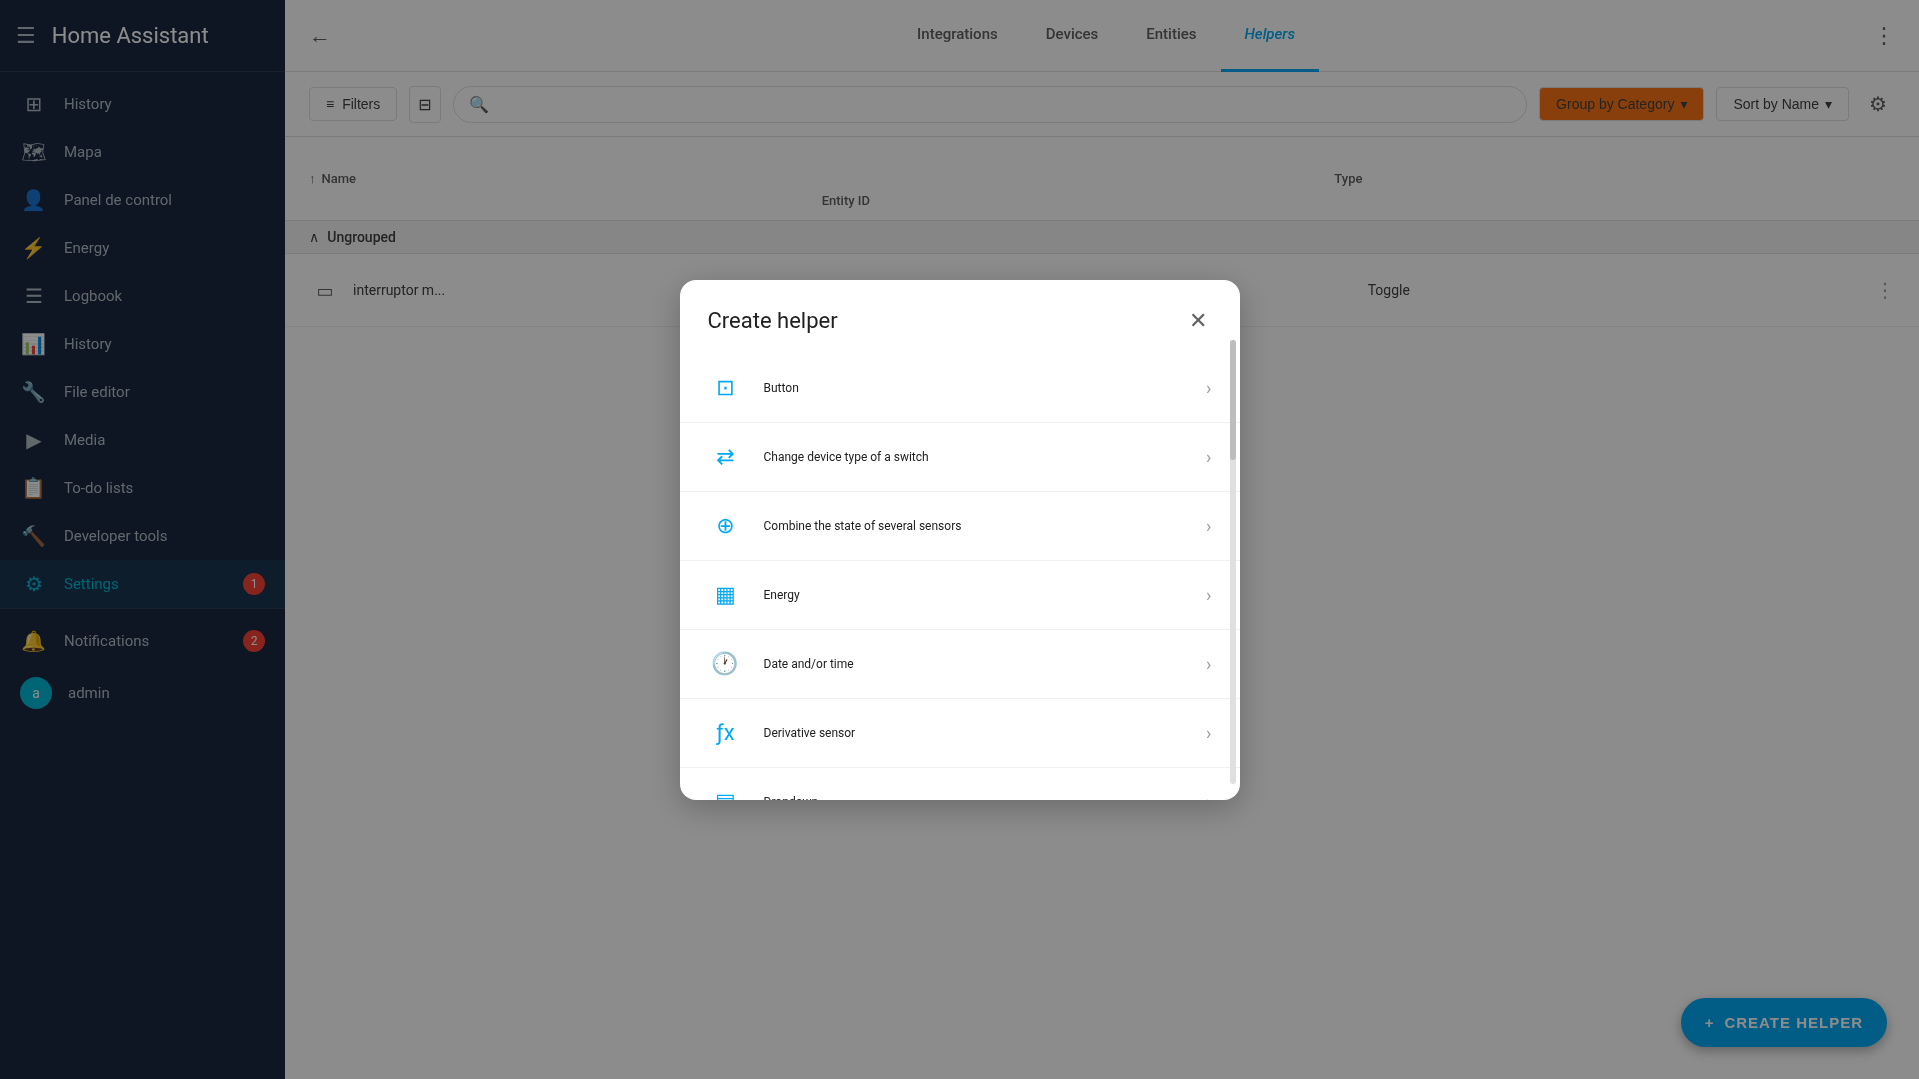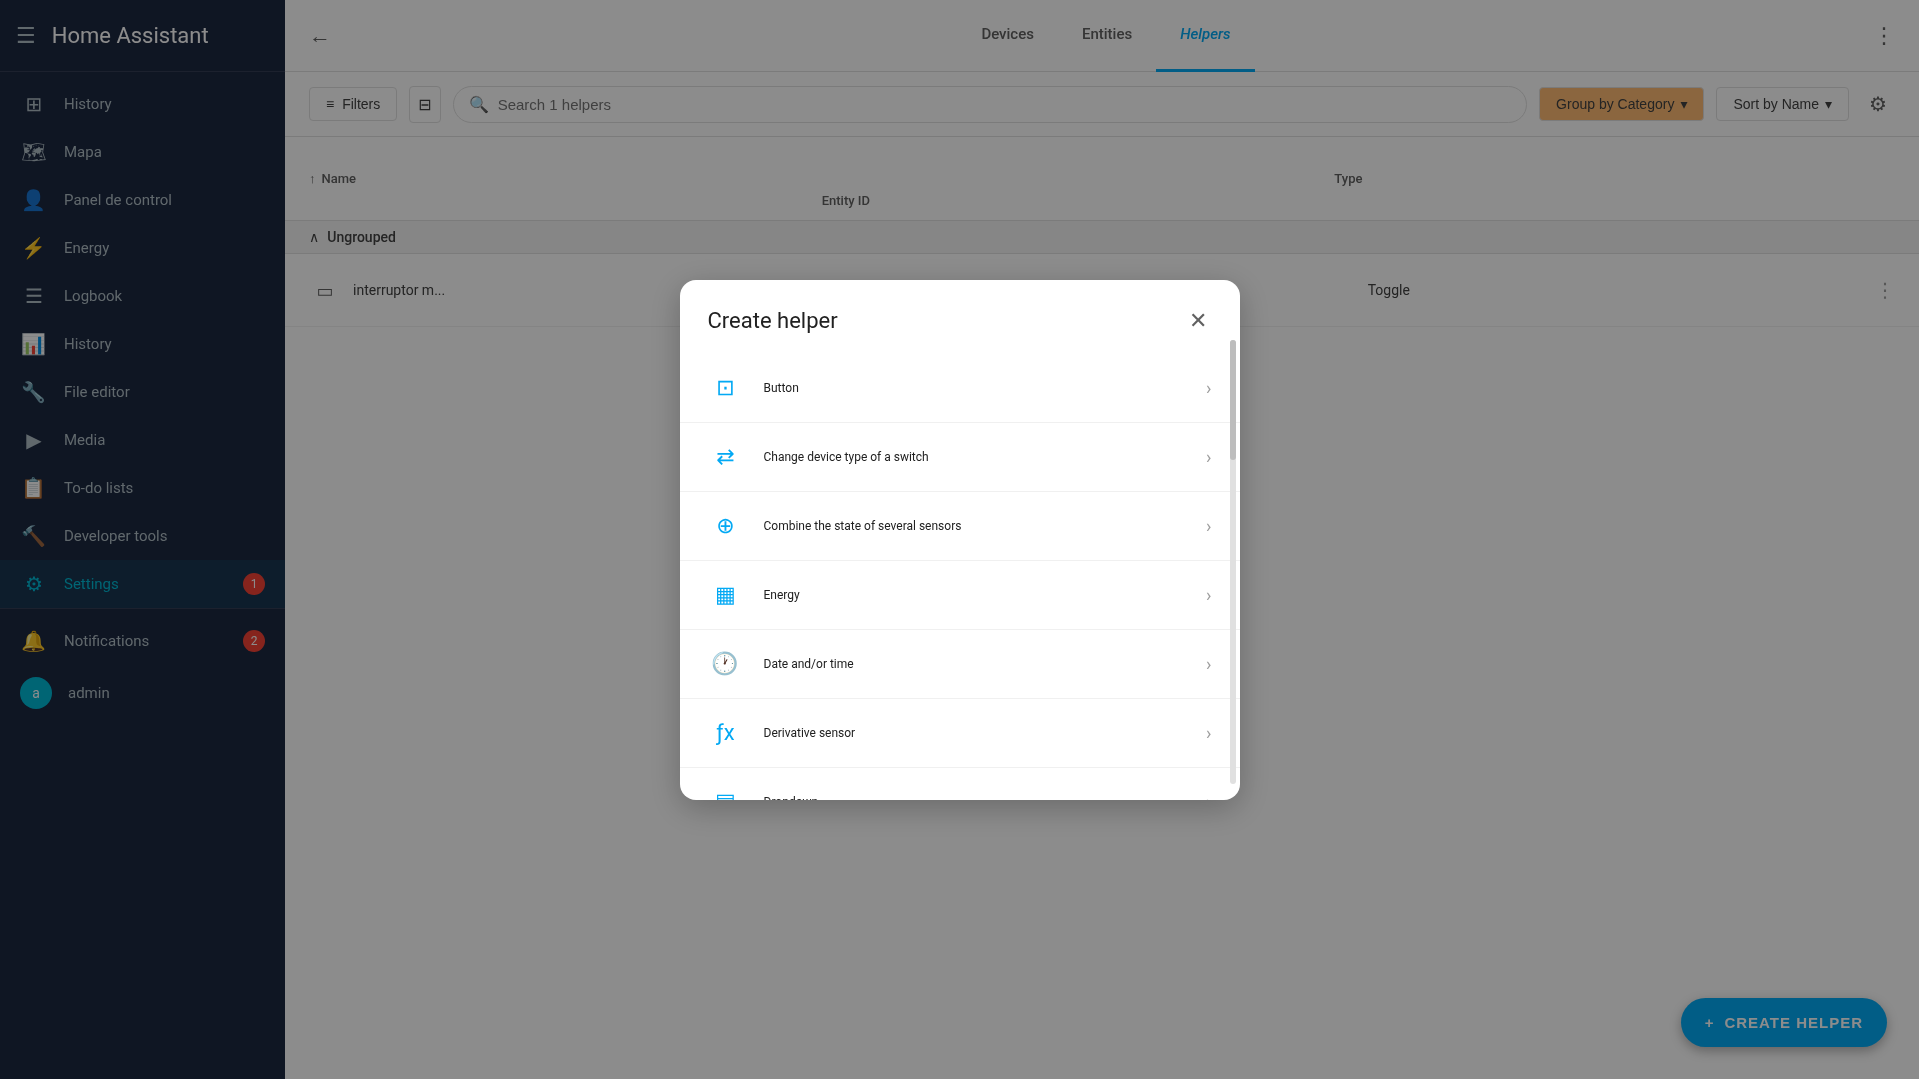--- a/index.html
+++ b/index.html
@@ -204,21 +204,21 @@
       width: 100%;
       background: transparent;
     }
     .group-btn {
       display: flex;
       align-items: center;
       gap: 6px;
       padding: 8px 16px;
       border: 1px solid #e0e0e0;
       border-radius: 4px;
-      background: #fdba74;
+      background: #f97316;
       cursor: pointer;
       font-size: 14px;
       color: #424242;
       white-space: nowrap;
     }
     .sort-btn {
       display: flex;
       align-items: center;
       gap: 6px;
       padding: 8px 16px;
@@ -485,38 +485,38 @@
       </div>
     </div>
   </nav>
 </div>
 
 <div class="main">
 
   <div class="topnav">
     <button class="back-btn">←</button>
     <div class="topnav-tabs" id="topnav-tabs">
+        <div class="topnav-tab">Integrations</div>
         <div class="topnav-tab">Devices</div>
         <div class="topnav-tab">Entities</div>
         <div class="topnav-tab active">Helpers</div>
       </div>
     <span class="topnav-more">⋮</span>
   </div>
 
   <div class="toolbar">
     <button class="filter-btn">
       <span>≡</span>
       <span>Filters</span>
     </button>
     <button class="adjust-btn">
       <span>⊟</span>
     </button>
     <div class="search-box">
       <span>🔍</span>
-      <input type="text" placeholder="Search 1 helpers" style="">
     </div>
     <button class="group-btn">
       <span>Group by Category</span>
       <span>▾</span>
     </button>
     <button class="sort-btn">
       <span>Sort by Name</span>
       <span>▾</span>
     </button>
     <button class="settings-btn">

